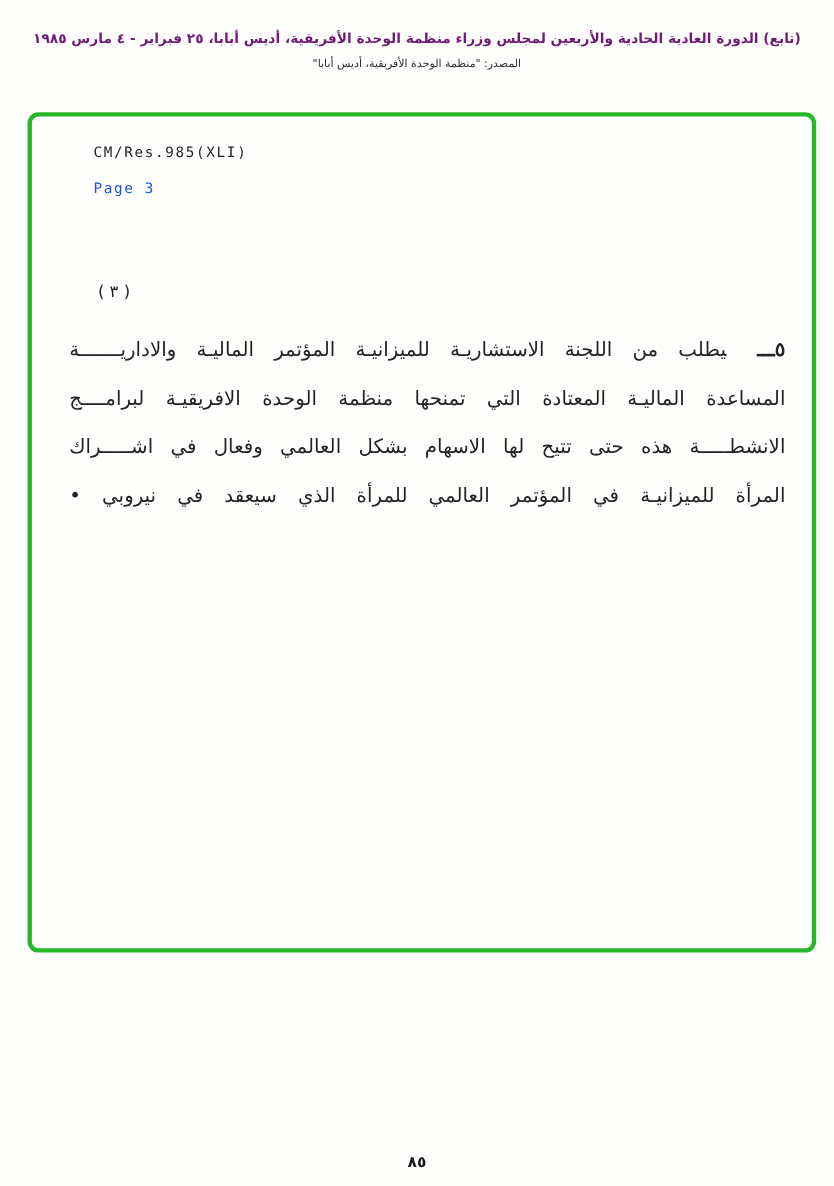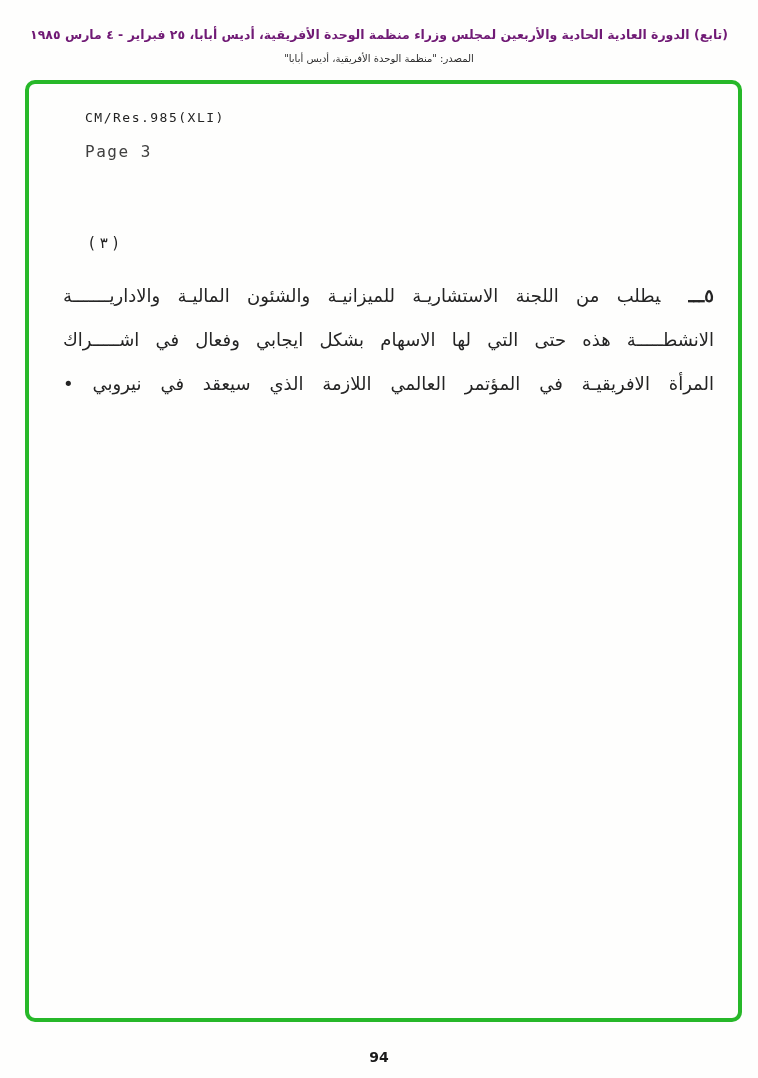--- a/index.html
+++ b/index.html
@@ -30,42 +30,42 @@
     top: 53px; left: 0; width: 100%;
     text-align: center;
     direction: rtl;
     font-size: 10px;
     color: #2e2e2e;
   }
 
   
   .frame {
     position: absolute;
-    left: 25px; top: 80px;
-    width: 717px; height: 942px;
+    left: 25px; top: 102px;
+    width: 717px; height: 764px;
     border: 4px solid var(--accent, #27b829);
     border-radius: 10px;
     background: transparent;
   }
 
   .doc-ref {
     position: absolute;
     left: 56px; top: 26px;
     font-family: "DejaVu Sans Mono", "Liberation Mono", monospace;
     font-size: 13px;
     letter-spacing: 1.5px;
     color: #232323;
   }
   .page-label {
     position: absolute;
     left: 56px; top: 58px;
     font-family: "DejaVu Sans Mono", "Liberation Mono", monospace;
-    font-size: 16px;
+    font-size: 13px;
     letter-spacing: 1.5px;
-    color: #404040;
+    color: #1d4ed8;
   }
 
   .section-number {
     position: absolute;
     left: 60px; top: 150px;
     direction: rtl;
     font-size: 15px;
     letter-spacing: 2px;
     color: #222;
   }
@@ -114,23 +114,24 @@
   <div class="frame">
 
     <div class="doc-ref">CM/Res.985(XLI)</div>
 
     <div class="page-label">Page 3</div>
 
     <div class="section-number">( ٣ )</div>
 
     <div class="body-text">
       <div class="body-line">
-        <span class="marker">٥ـــ</span><span>يطلب  من اللجنة الاستشاريـة للميزانيـة والشئون الماليـة والاداريـــــــة</span>
+        <span class="marker">٥ـــ</span><span>يطلب  من اللجنة الاستشاريـة للميزانيـة المؤتمر الماليـة والاداريـــــــة</span>
       </div>
-      <div class="body-line">الانشطـــــة هذه حتى التي لها الاسهام بشكل ايجابي وفعال في اشـــــراك</div>
-      <div class="body-line">المرأة الافريقيـة في المؤتمر العالمي اللازمة الذي سيعقد في نيروبي •</div>
+      <div class="body-line">المساعدة الماليـة المعتادة التي تمنحها منظمة الوحدة الافريقيـة لبرامــــج</div>
+      <div class="body-line">الانشطـــــة هذه حتى تتيح لها الاسهام بشكل العالمي وفعال في اشـــــراك</div>
+      <div class="body-line">المرأة للميزانيـة في المؤتمر العالمي للمرأة الذي سيعقد في نيروبي •</div>
     </div>
 
   </div>
 
-  <div class="footer-page">94</div>
+  <div class="footer-page">٨٥</div>
 
 </div>
 
 </body></html>

